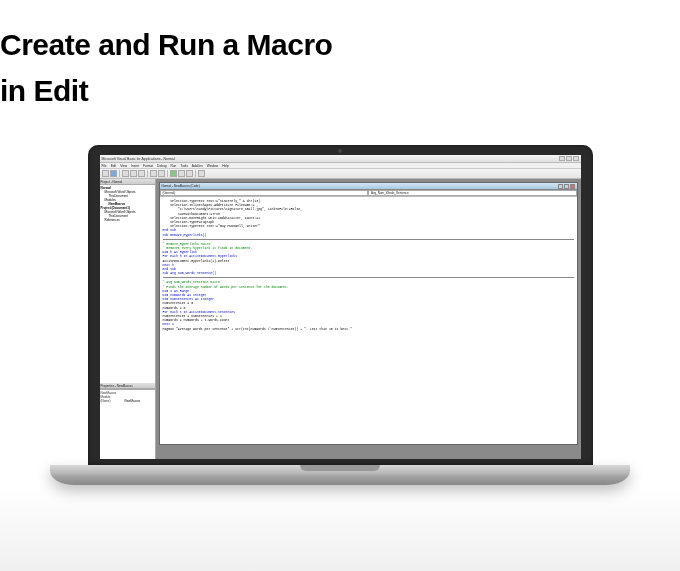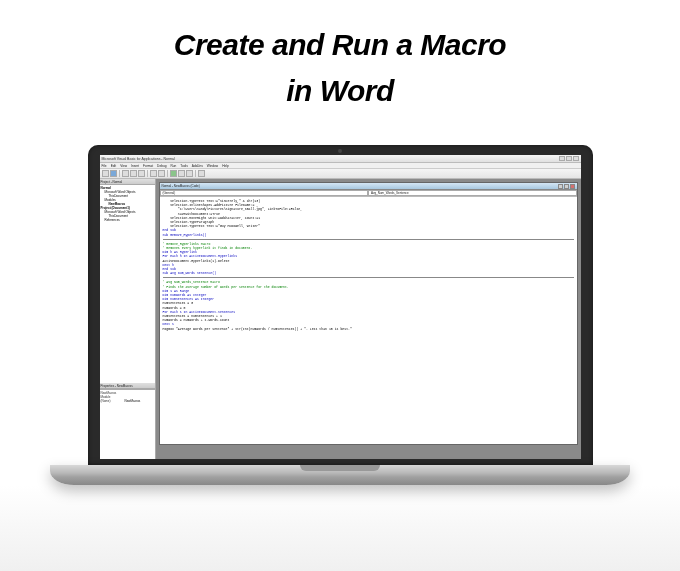--- a/index.html
+++ b/index.html
@@ -5,27 +5,26 @@
   * { margin: 0; padding: 0; box-sizing: border-box; }
   body {
     width: 680px;
     height: 571px;
     background: linear-gradient(to bottom, #ffffff 0%, #ffffff 85%, #f0f0f0 100%);
     font-family: Arial, sans-serif;
     position: relative;
     overflow: hidden;
   }
   .heading {
-    text-align: center;
+    text-align: left;
     font-weight: 900;
     font-size: 30px;
     color: #000;
     font-family: 'Arial Black', Arial, sans-serif;
     letter-spacing: -0.5px;
-    font-style: italic;
   }
   .heading.line1 { margin-top: 28px; }
   .heading.line2 { margin-top: 12px; }
   .laptop {
     position: absolute;
     top: 145px;
     left: 50%;
     transform: translateX(-50%);
     width: 580px;
   }
@@ -212,21 +211,21 @@
     transform: translateX(-50%);
     width: 80px; height: 6px;
     background: #999;
     border-radius: 0 0 6px 6px;
   }
 </style>
 </head>
 <body>
 
 <div class="heading line1">Create and Run a Macro</div>
-<div class="heading line2">in Word</div>
+<div class="heading line2">in Edit</div>
 
 <div class="laptop">
   <div class="screen-bezel">
     <div class="camera"></div>
     <div class="screen">
       <div class="app-window">
 
         <div class="titlebar">
           <span>Microsoft Visual Basic for Applications - Normal</span>
           <div class="win-btns">

